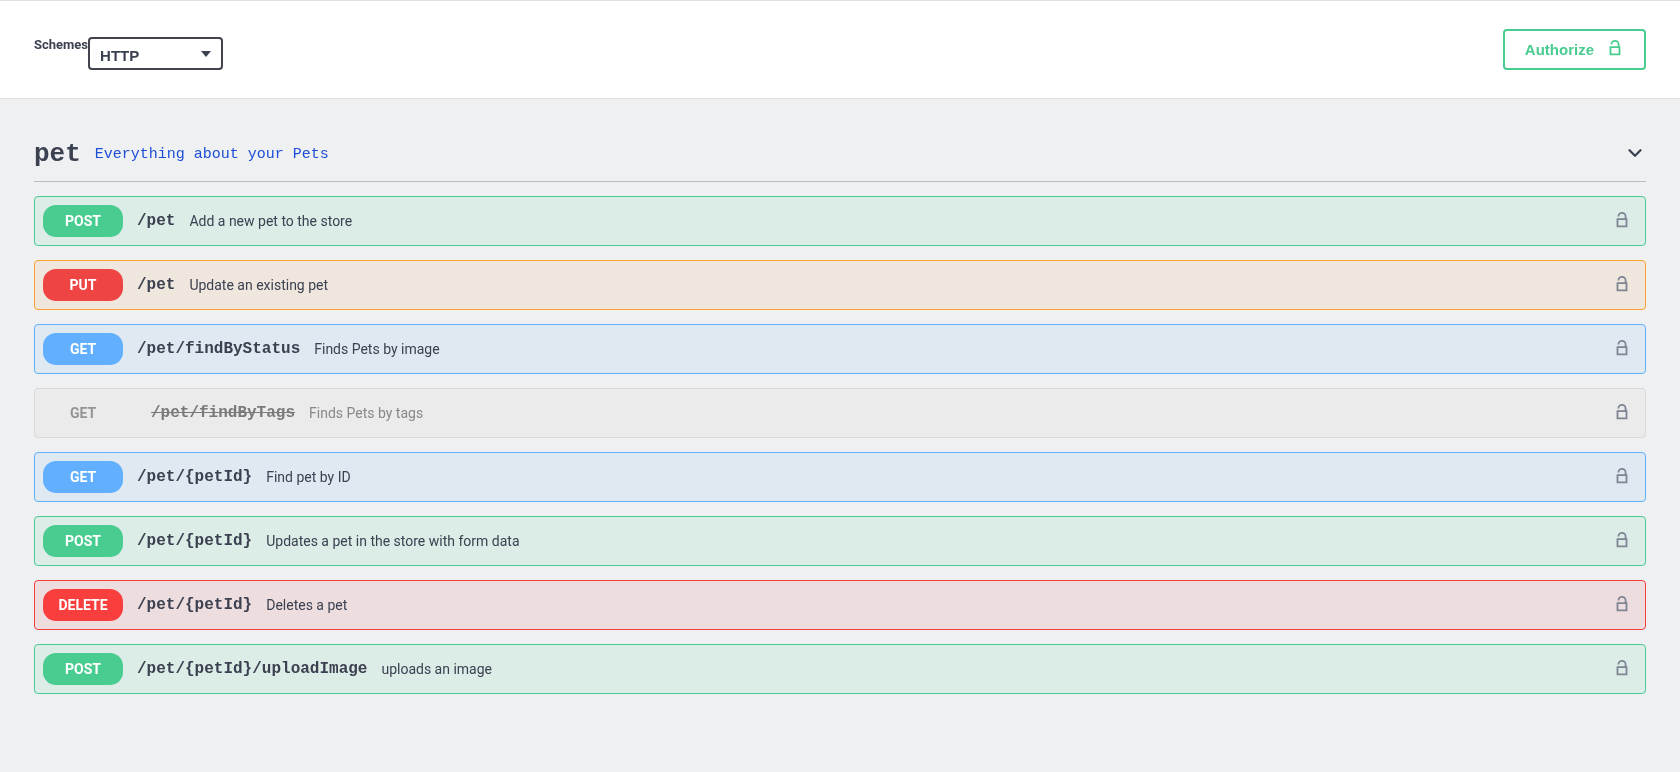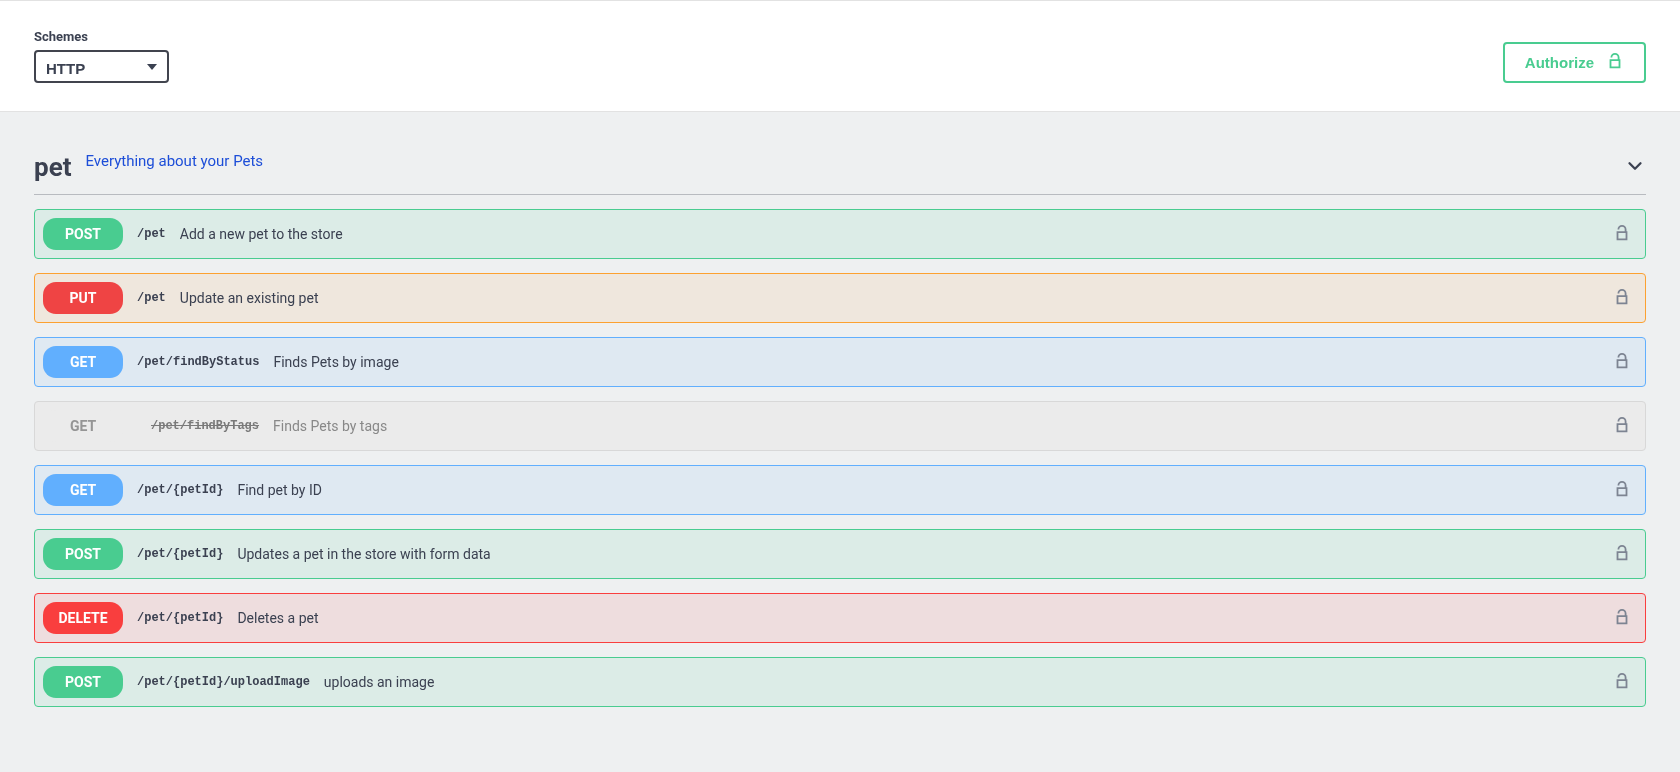--- a/index.html
+++ b/index.html
@@ -11,21 +11,21 @@
 }
 .header-section {
   background: #fff;
   border-top: 1px solid #e2e2e2;
   border-bottom: 1px solid #e2e2e2;
   padding: 28px 34px;
   display: flex;
   justify-content: space-between;
   align-items: flex-end;
 }
-.schemes-wrapper { display: flex; flex-direction: column; }
+.schemes-wrapper { display: flex; flex-direction: row; }
 .schemes-label {
   font-size: 13px;
   font-weight: 700;
   color: #3b4151;
   margin-bottom: 6px;
 }
 .schemes-select {
   border: 2px solid #41444E;
   border-radius: 4px;
   padding: 8px 34px 4px 10px;
@@ -67,21 +67,21 @@
 .main { padding: 40px 34px 20px; }
 .tag-section { margin-bottom: 20px; }
 .tag-header {
   display: flex;
   align-items: center;
   justify-content: space-between;
   padding-bottom: 12px;
   border-bottom: 1px solid rgba(59,65,81,.3);
   cursor: pointer;
 }
-.tag-header-left { display: flex; align-items: flex-start; gap: 14px; }
+.tag-header-left { display: flex; align-items: center; gap: 14px; font-family: Liberation Mono, monospace; }
 .tag-name {
   font-size: 26px;
   font-weight: 700;
   color: #3b4151;
 }
 .tag-desc {
   font-size: 15px;
   color: #1d4ed8;
 }
 .chevron { color: #3b4151; }
@@ -108,21 +108,21 @@
   padding: 8px 0;
 }
 .op.post .method-badge { background: #49cc90; }
 .op.put  .method-badge { background: #ef4444; }
 .op.get  .method-badge { background: #61affe; }
 .op.delete .method-badge { background: #f93e3e; }
 .op.deprecated .method-badge { background: #ebebeb; color: #959595; }
 .op-path {
   font-family: "Courier New", monospace;
   font-weight: 700;
-  font-size: 12px;
+  font-size: 16px;
   color: #3b4151;
   margin-left: 14px;
 }
 .op.deprecated .op-path { text-decoration: line-through; color: #7a7a7a; margin-left: 28px;}
 .op-summary {
   font-size: 14px;
   color: #3b4151;
   margin-left: 14px;
 }
 .op.deprecated .op-summary { color: #888; }

